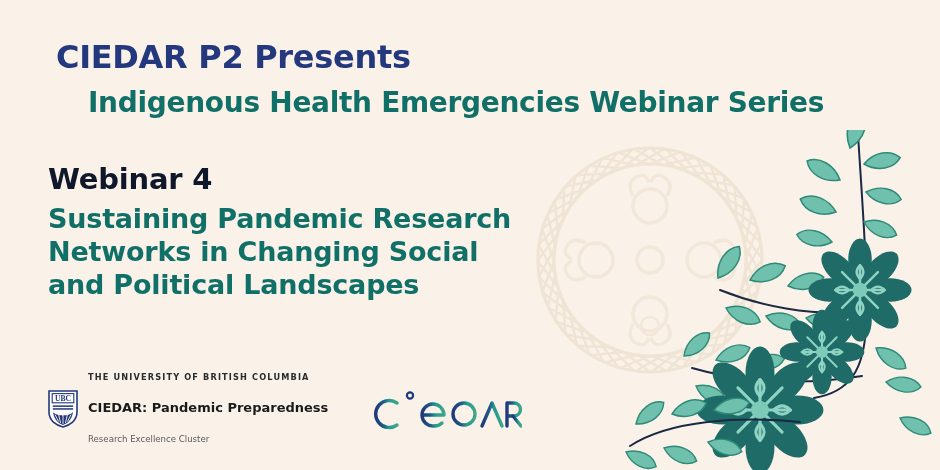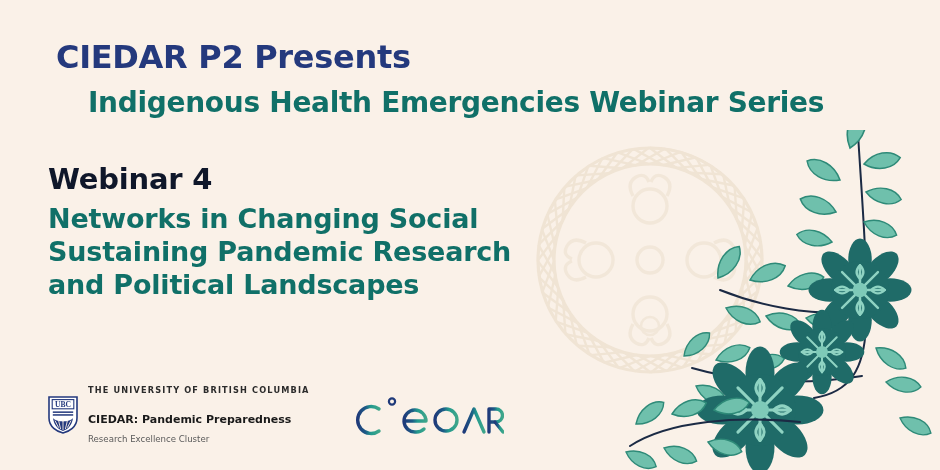--- a/index.html
+++ b/index.html
@@ -115,25 +115,25 @@
   .ubc-text { line-height: 1; }
   .ubc-uni {
     font-size: 8.2px;
     letter-spacing: 1.15px;
     color: #2b2b2b;
     font-weight: bold;
     white-space: nowrap;
     margin-bottom: 20px;
   }
   .ubc-unit {
-    font-size: 11px;
+    font-size: 13px;
     color: #1a1a1a;
     font-weight: bold;
     white-space: nowrap;
-    margin-bottom: 10px;
+    margin-bottom: 21px;
   }
   .ubc-sub {
     font-size: 8.6px;
     color: #5a5a5a;
     white-space: nowrap;
   }
   .ciedar-mark { display: block; }
 </style>
 </head>
 <body>
@@ -379,22 +379,22 @@
     </g>
   </svg>
 
   <div class="content">
     <div class="presents">CIEDAR P2 Presents</div>
     <div class="series">Indigenous Health Emergencies Webinar Series</div>
 
     <div class="webinar-num">Webinar 4</div>
 
     <div class="webinar-title">
+      <span class="tline">Sustaining Pandemic Research</span>
       <span class="tline">Networks in Changing Social</span>
-      <span class="tline">Sustaining Pandemic Research</span>
       <span class="tline">and Political Landscapes</span>
     </div>
   </div>
 
   <div class="footer">
 
     <div class="ubc-lockup">
       <svg width="30" height="38" viewBox="0 0 30 38" aria-hidden="true">
         <path d="M1 1 H29 V22 C29 31, 21 35.5, 15 37 C 9 35.5, 1 31, 1 22 Z" fill="#ffffff" stroke="#24397d" stroke-width="1.6"></path>
         <rect x="4.2" y="3.6" width="21.6" height="9.2" fill="#ffffff" stroke="#24397d" stroke-width="1.1"></rect>

